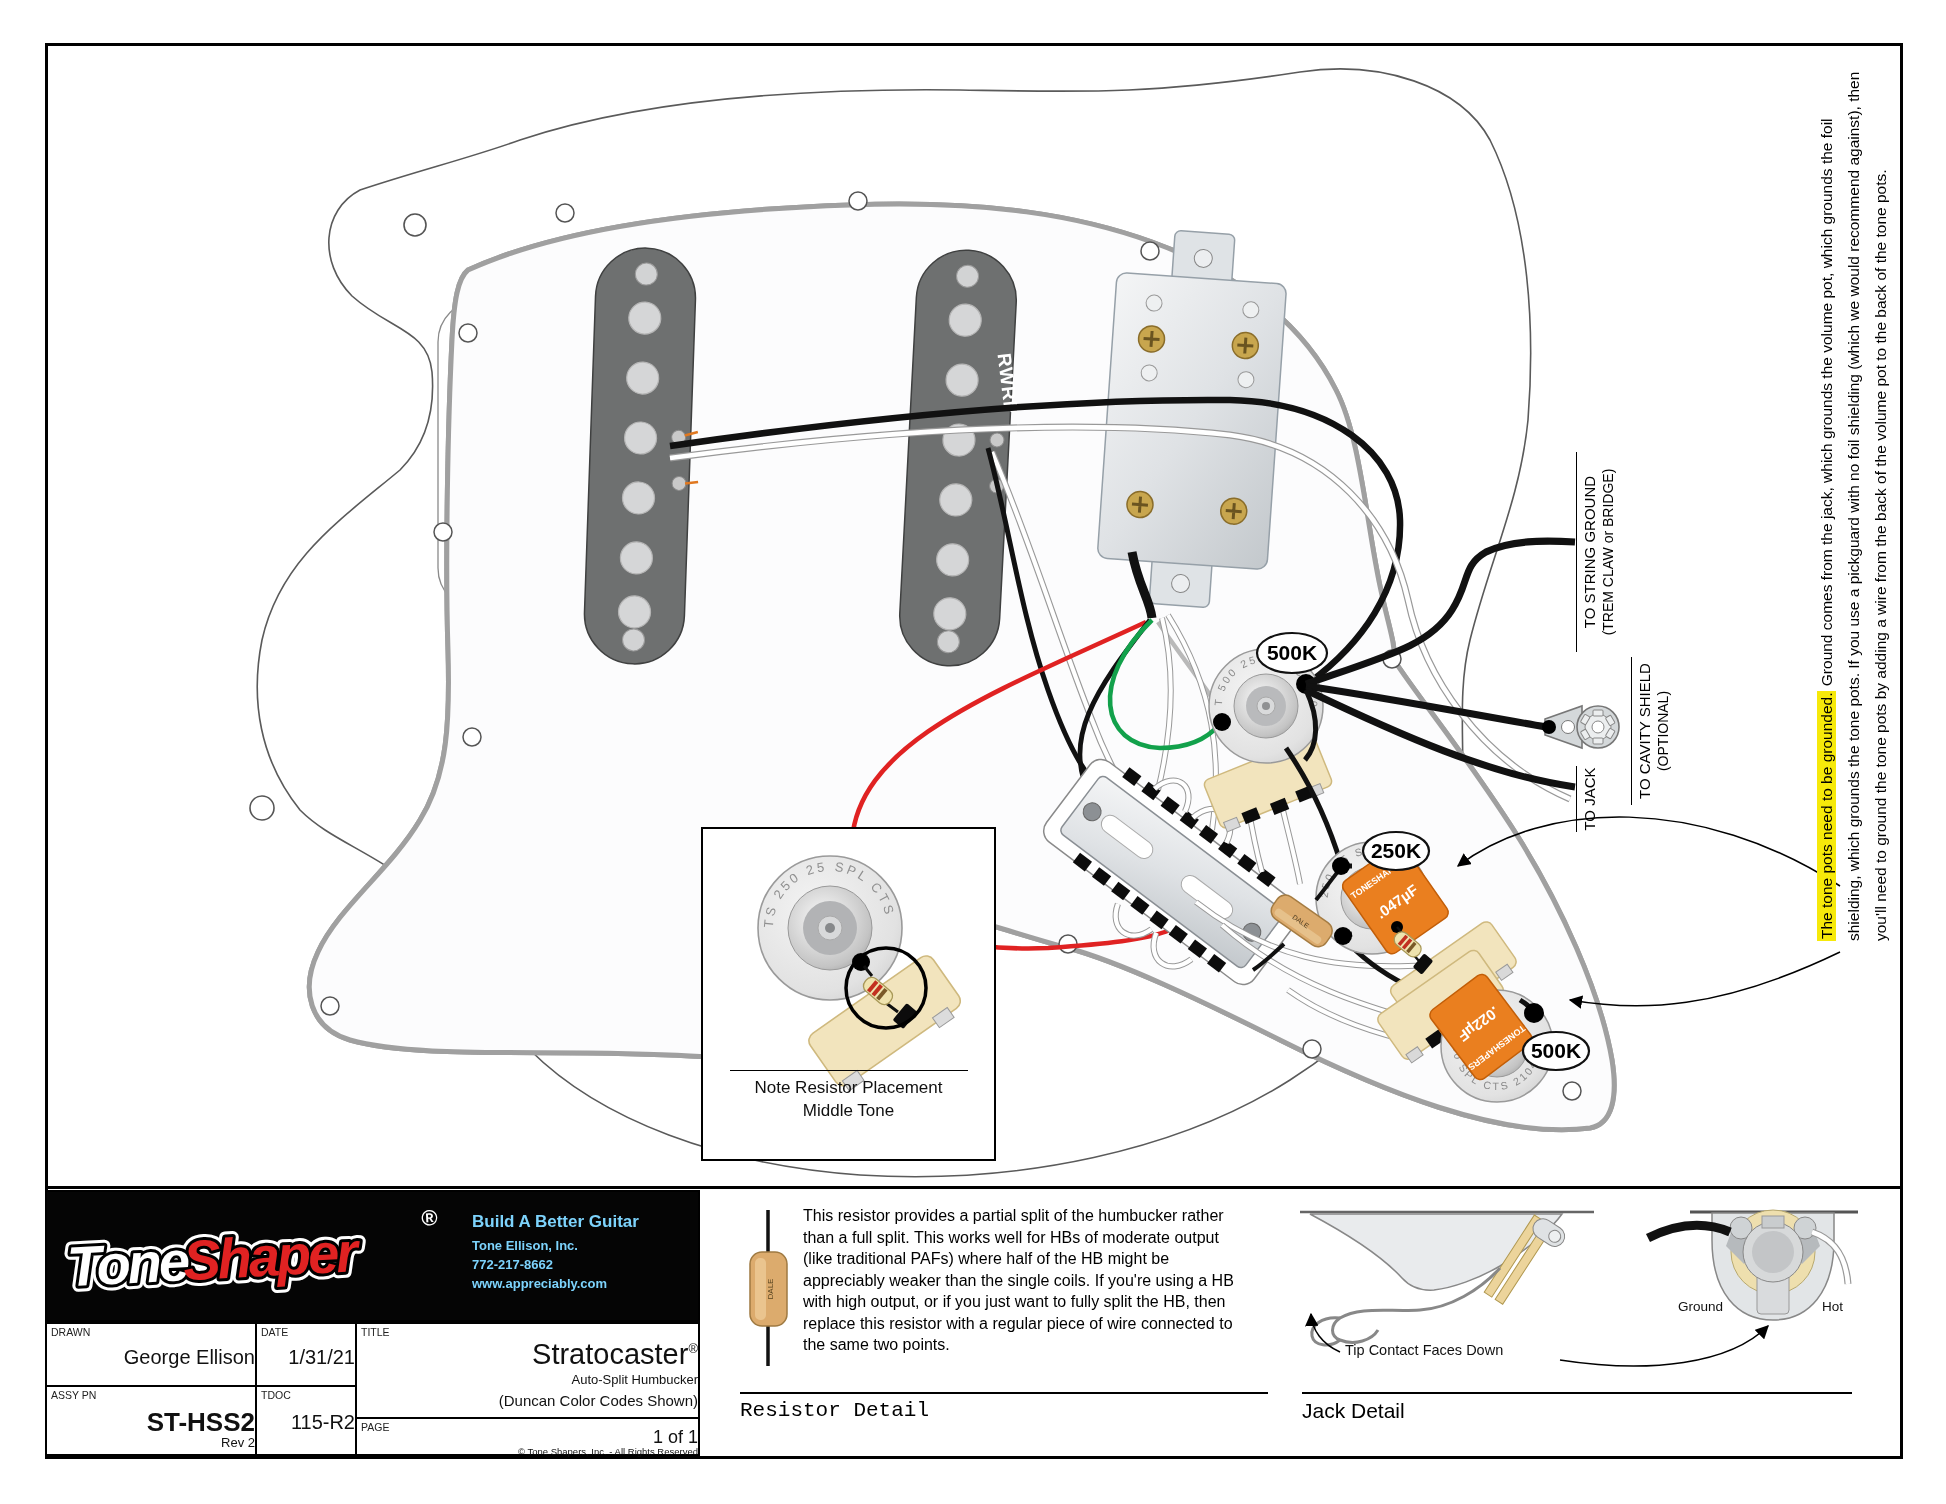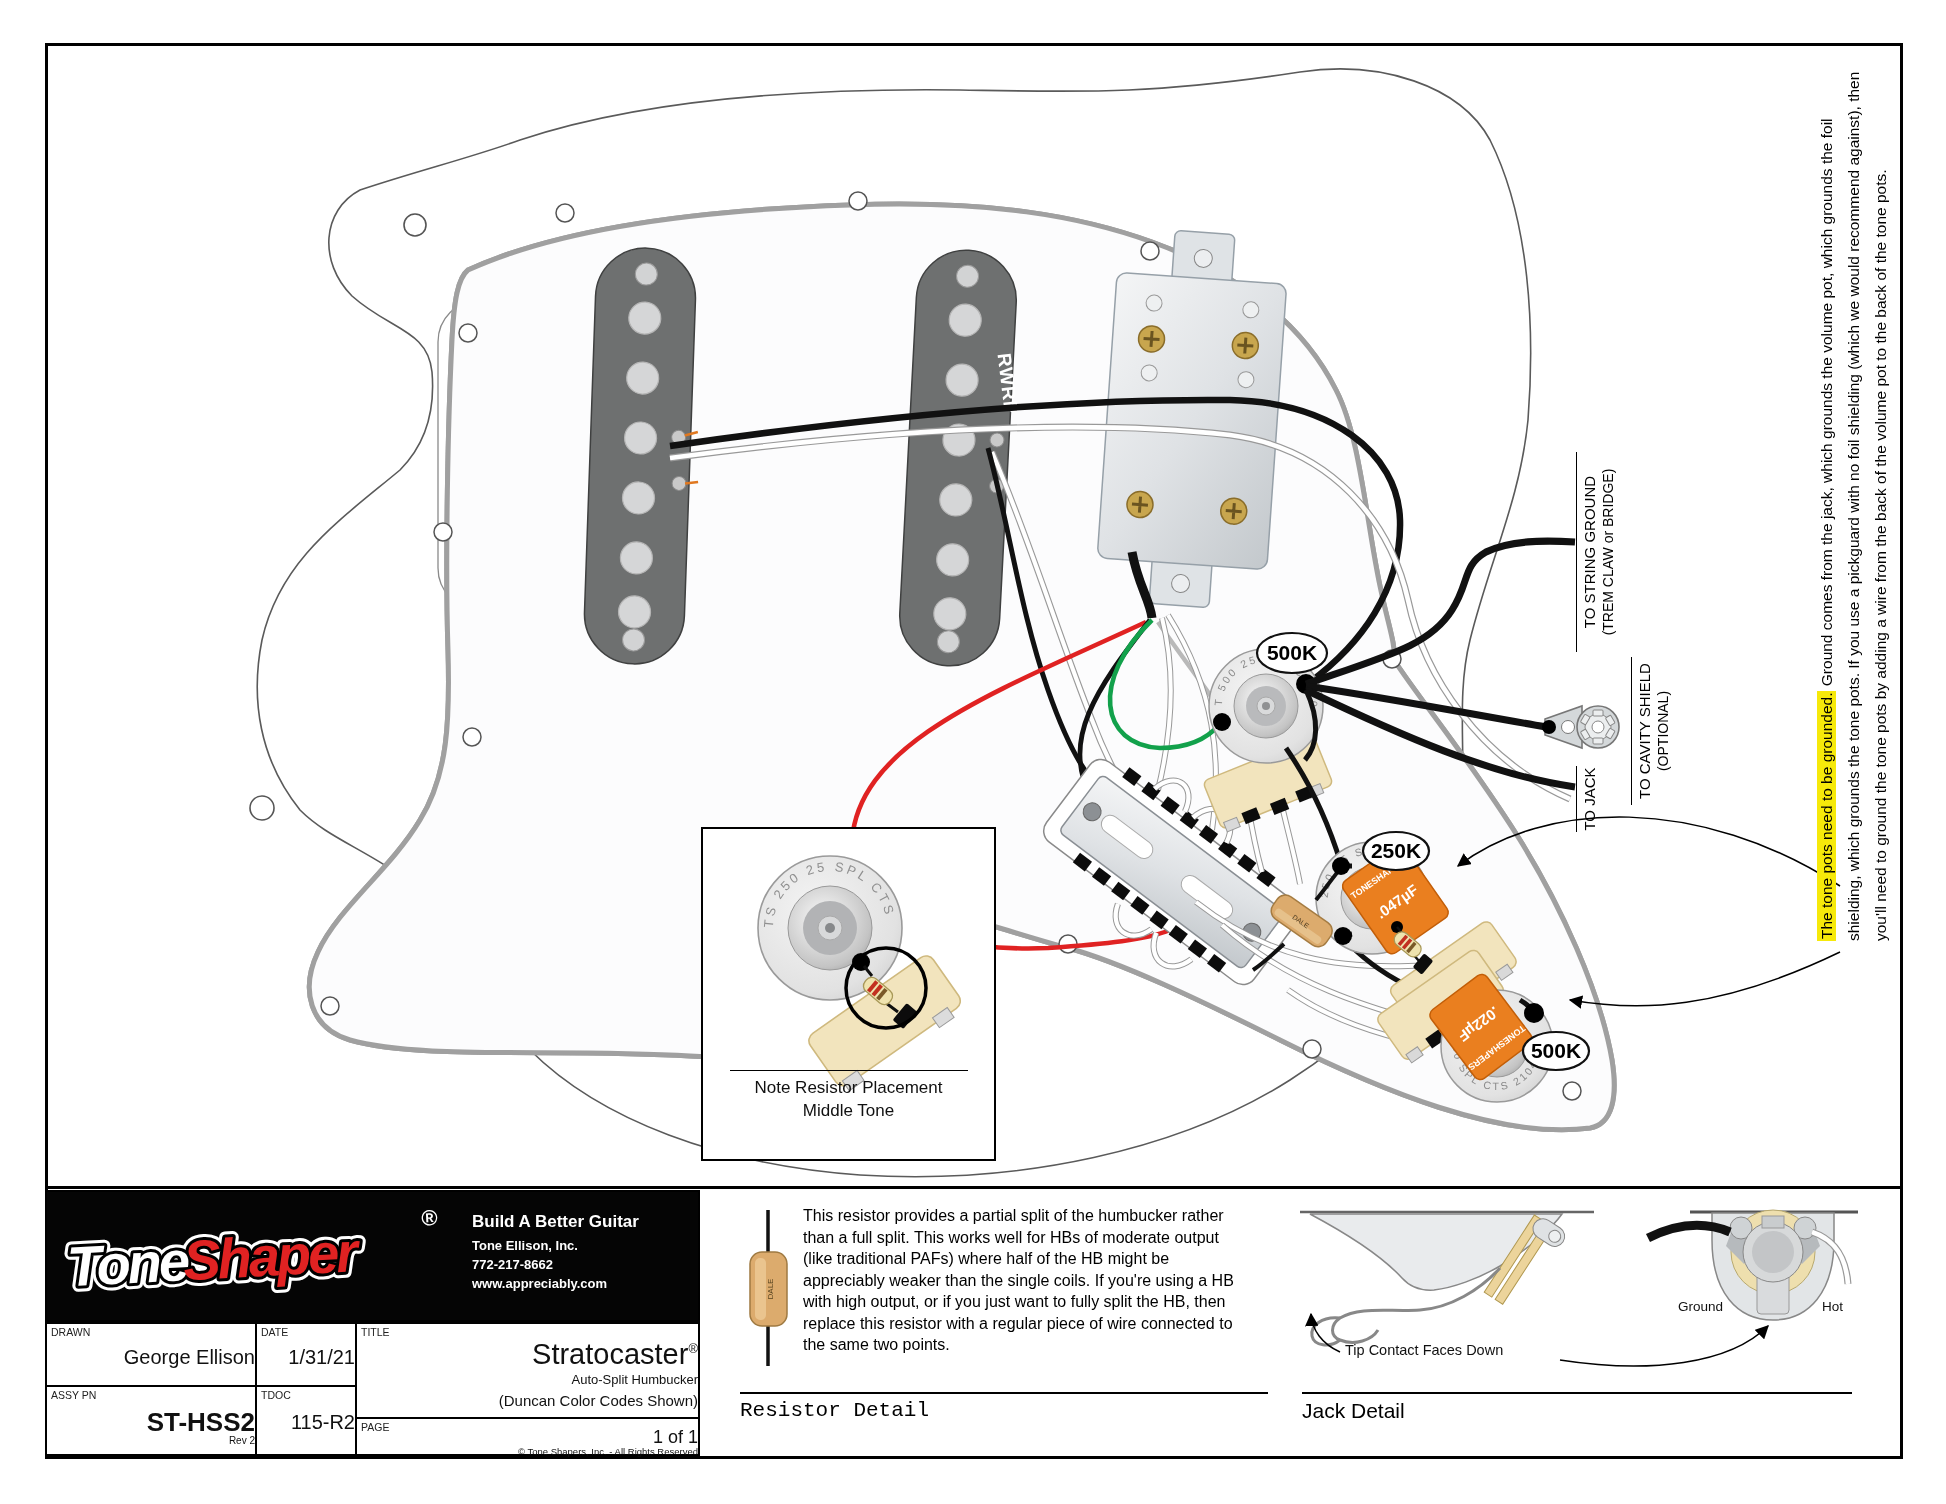--- a/index.html
+++ b/index.html
@@ -26,33 +26,33 @@
   .detail-head{border-top:2px solid #000;padding-top:5px;font-size:21px;color:#000;}
   #resText{left:803px;top:1205px;width:446px;font-size:16px;line-height:21.5px;color:#000;}
   #tipLabel{left:1345px;top:1342px;font-size:14.5px;}
   #gndLabel{left:1678px;top:1299px;font-size:13.5px;}
   #hotLabel{left:1822px;top:1299px;font-size:13.5px;}
   
   .tb{box-sizing:border-box;border:2px solid #000;background:#fff;}
   .tb .lbl{position:absolute;left:4px;top:2px;font-size:10.5px;color:#222;}
   .tb .val{position:absolute;left:16px;right:0;text-align:right;}
   #banner{left:45px;top:1190px;width:655px;height:132px;background:#050505;border:2px solid #000;box-sizing:border-box;}
-  #bannerTxt{position:absolute;left:425px;top:20px;width:222px;color:#ffffff;}
+  #bannerTxt{position:absolute;left:425px;top:20px;width:222px;color:#7dd3fc;}
   #bannerTxt .t1{font-size:17px;font-weight:bold;margin-bottom:4px;}
   #bannerTxt .t2{font-size:13px;font-weight:bold;line-height:19px;}
   #cellDrawn{left:45px;top:1322px;width:212px;height:65px;}
   #cellDate{left:255px;top:1322px;width:102px;height:65px;}
   #cellTitle{left:355px;top:1322px;width:345px;height:97px;}
   #cellAssy{left:45px;top:1385px;width:212px;height:71px;}
   #cellTdoc{left:255px;top:1385px;width:102px;height:71px;}
   #cellPage{left:355px;top:1417px;width:345px;height:39px;}
   .vDrawn{top:22px;font-size:20px;}
   .vDate{top:22px;font-size:20px;}
   .vAssy{top:20px;font-size:26px;font-weight:bold;}
-  .vAssyRev{top:48px;font-size:10px;padding-left:39px;}
+  .vAssyRev{top:48px;font-size:13px;padding-left:39px;}
   .vTdoc{top:24px;font-size:20px;}
   .titleMain{top:14px;font-size:29px;}
   .titleMain sup{font-size:13px;}
   .titleSub1{top:48px;font-size:13px;padding-left:42px;}
   .titleSub2{top:68px;font-size:15px;}
   .vPage{top:8px;font-size:18px;}
   .vCopy{top:27px;font-size:9.5px;}
   svg text{font-family:"Liberation Sans", sans-serif;}
 </style>
 </head>

